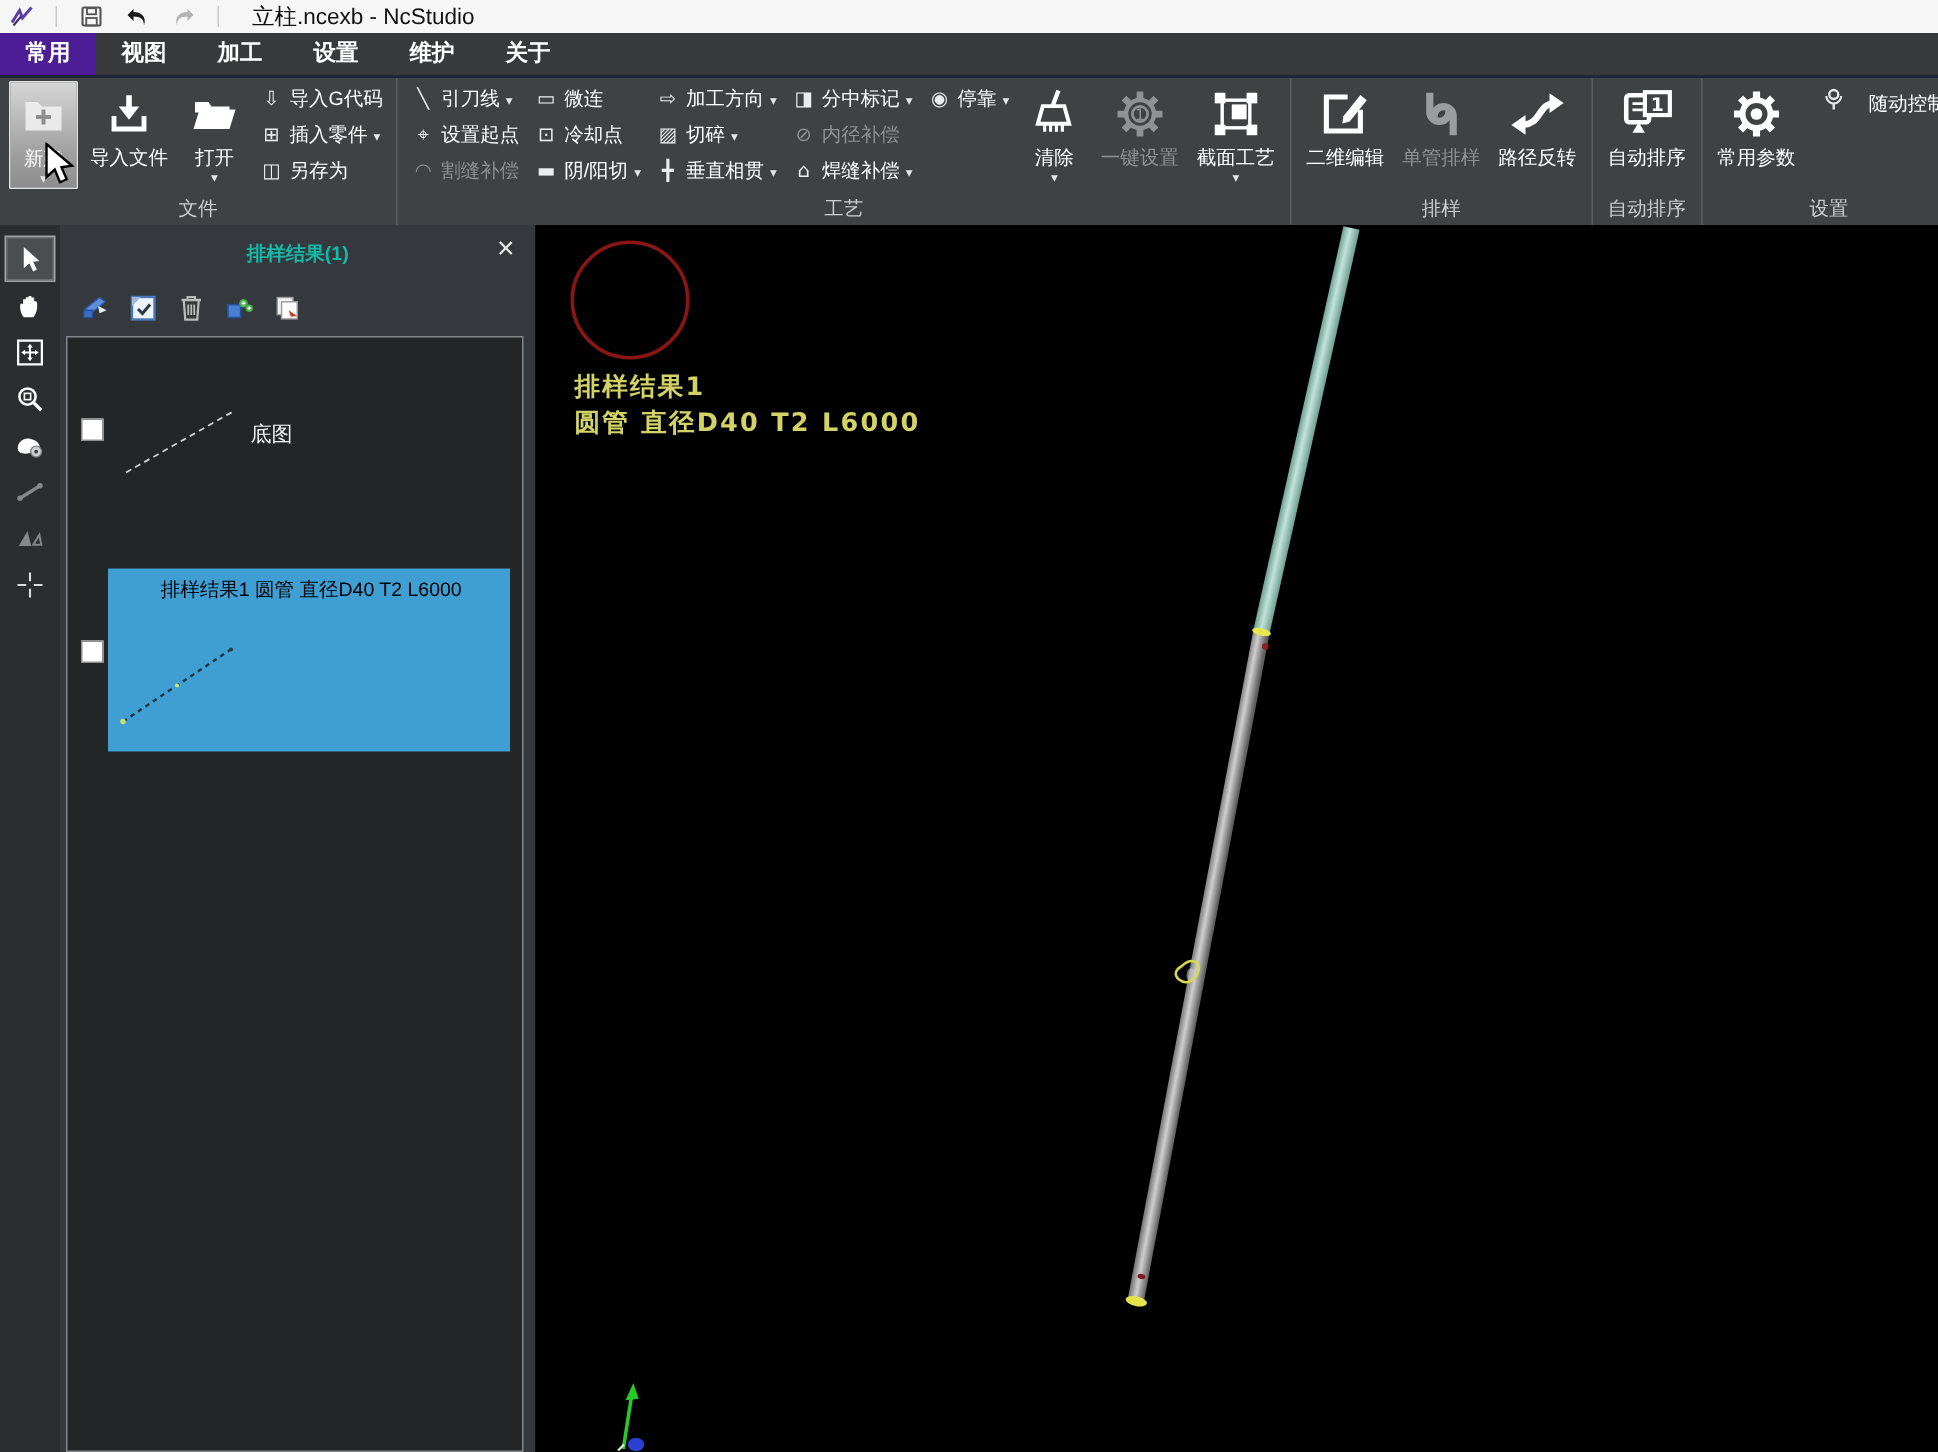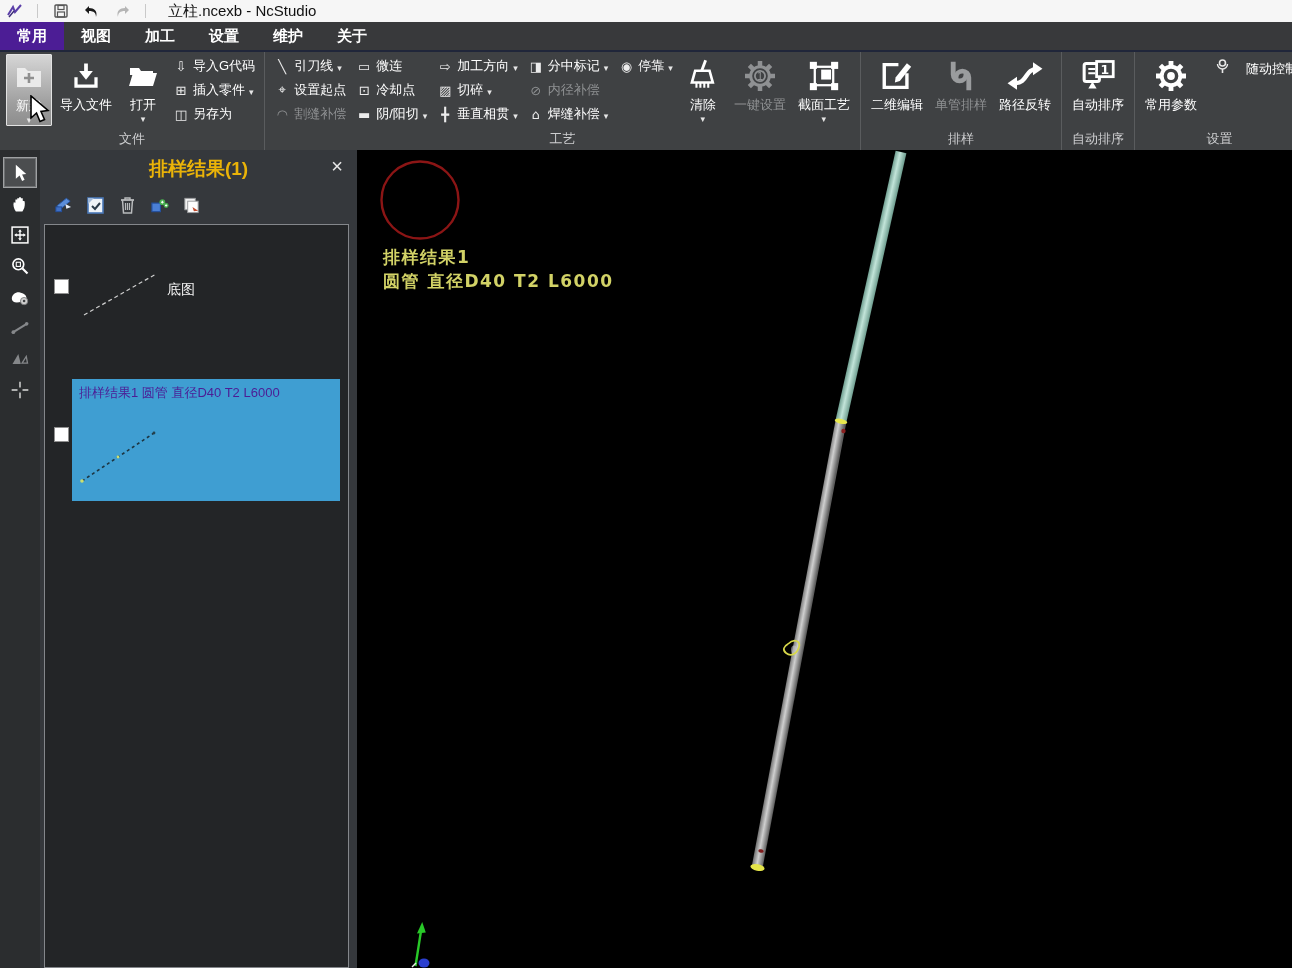--- a/index.html
+++ b/index.html
@@ -39,35 +39,35 @@
 
   
   .main { flex:1; display:flex; min-height:0; }
   .sidebar { width:40px; flex:0 0 40px; background:#2b2d2f; padding-top:6px; }
   .sicon { width:32px; height:29px; margin:2px auto; display:flex; align-items:center; justify-content:center; }
   .sicon.active { background:#4b4d4f; border:1px solid #6e7072; outline:1px solid #9fa1a3; }
 
   
   .panel { width:317px; flex:0 0 317px; background:#35383c; display:flex; flex-direction:column; }
   .phead { height:38px; display:flex; align-items:center; position:relative; justify-content:center; }
-  .ptitle { color:#eab308; font-size:19px; font-weight:bold; }
+  .ptitle { color:#14b8a6; font-size:13px; font-weight:bold; }
   .pclose { position:absolute; right:14px; top:6px; color:#e8e8e8; font-size:20px; line-height:20px; cursor:default; }
   .pclose::after { content:"×"; }
   .ptools { height:34px; display:flex; align-items:center; gap:13px; padding:0 14px; }
   .ptool { width:19px; height:19px; display:flex; align-items:center; justify-content:center; }
   .plist { flex:1; margin:2px 8px 0 4px; border:1px solid #84878b; background:#232527; position:relative; overflow:hidden; }
   .litem { position:relative;padding-left:44px; }
   .litem-base { height:132px; margin-top:14px; }
   .cbx { position:absolute; width:15px; height:15px; background:#fff; border:1px solid #909090; display:inline-block; }
   .litem-base .cbx { left:9px; top:40px; }
   .thumb1 { position:absolute; left:32px; top:26px; }
   .llabel { position:absolute; left:122px; top:42px; color:#f2f2f2; font-size:14px; }
   .litem-result { height:124px; margin-top:8px; }
   .litem-result .cbx { left:9px; top:48px; }
-  .selbox { position:absolute; left:27px; right:8px; top:0; bottom:2px; background:#3f9ed2; color:#4c1d95; }
+  .selbox { position:absolute; left:27px; right:8px; top:0; bottom:2px; background:#3f9ed2; color:#000000;text-align:center; }
   .seltitle { font-size:13px; padding:5px 4px 2px 7px; white-space:nowrap; }
   .thumb2 { position:absolute; left:2px; top:44px; }
   .stats { position:absolute; left:90px; top:24px; font-size:13px; line-height:19px; }
 
   
   .viewport { flex:1; background:#000; position:relative; }
   .vtext { font-family:"DejaVu Sans", sans-serif; font-size:17px; font-weight:bold; fill:#d2d266; letter-spacing:1.5px; }
 
   .cursor-overlay { position:absolute; left:29px; top:95px; z-index:50; pointer-events:none; }
 </style>

